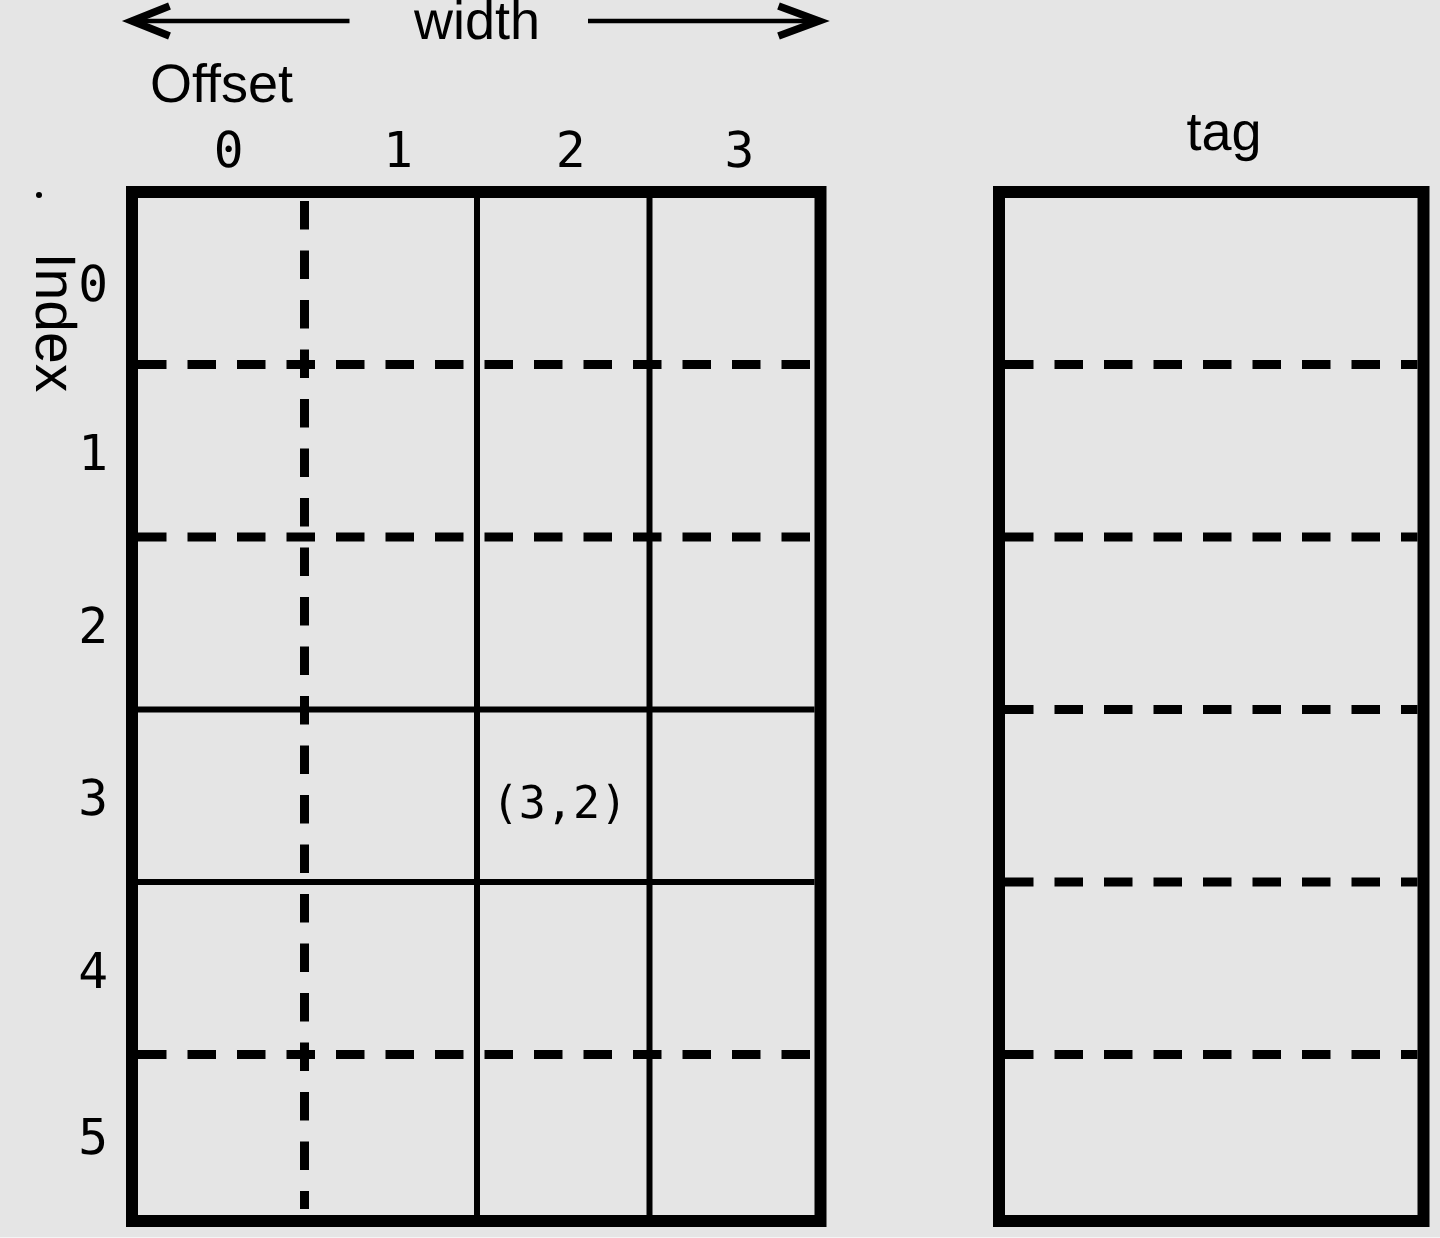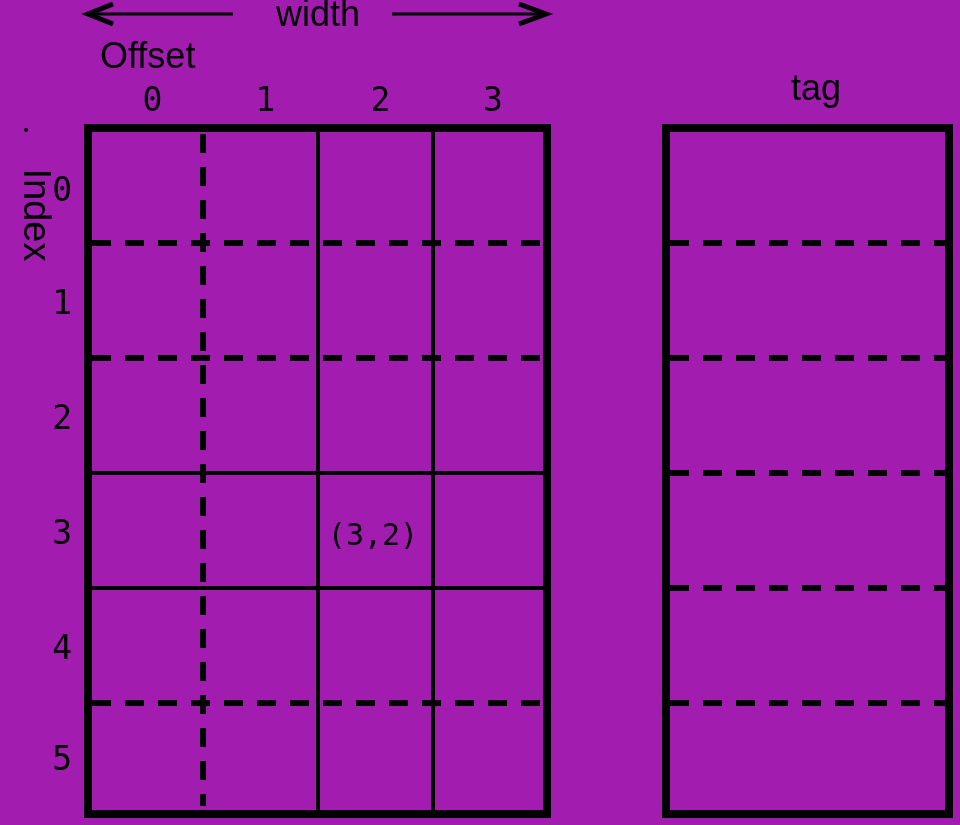--- a/index.html
+++ b/index.html
@@ -2,21 +2,21 @@
 <html><head>
 <meta charset="utf-8">
 <style>
   html, body {
     margin: 0; padding: 0;
     background: #ffffff;
   }
   .stage {
     position: relative;
     width: 960px; height: 825px;
-    background: #a21caf;
+    background: #e5e5e5;
     overflow: hidden;
   }
   svg text { fill: #000000; }
   .sans   { font-family: "Liberation Sans", sans-serif; font-size: 36px; }
   .sans-lg{ font-family: "Liberation Sans", sans-serif; font-size: 38px; }
   .mono   { font-family: "DejaVu Sans Mono", monospace; font-size: 33px; }
   .anno   { font-family: "DejaVu Sans Mono", monospace; font-size: 30px; }
   .box    { fill: none; stroke: #000000; stroke-width: 8; }
   .shaft  { stroke: #000000; stroke-width: 3; }
   .head   { fill: none; stroke: #000000; stroke-width: 5; stroke-linecap: butt; stroke-linejoin: miter; }

